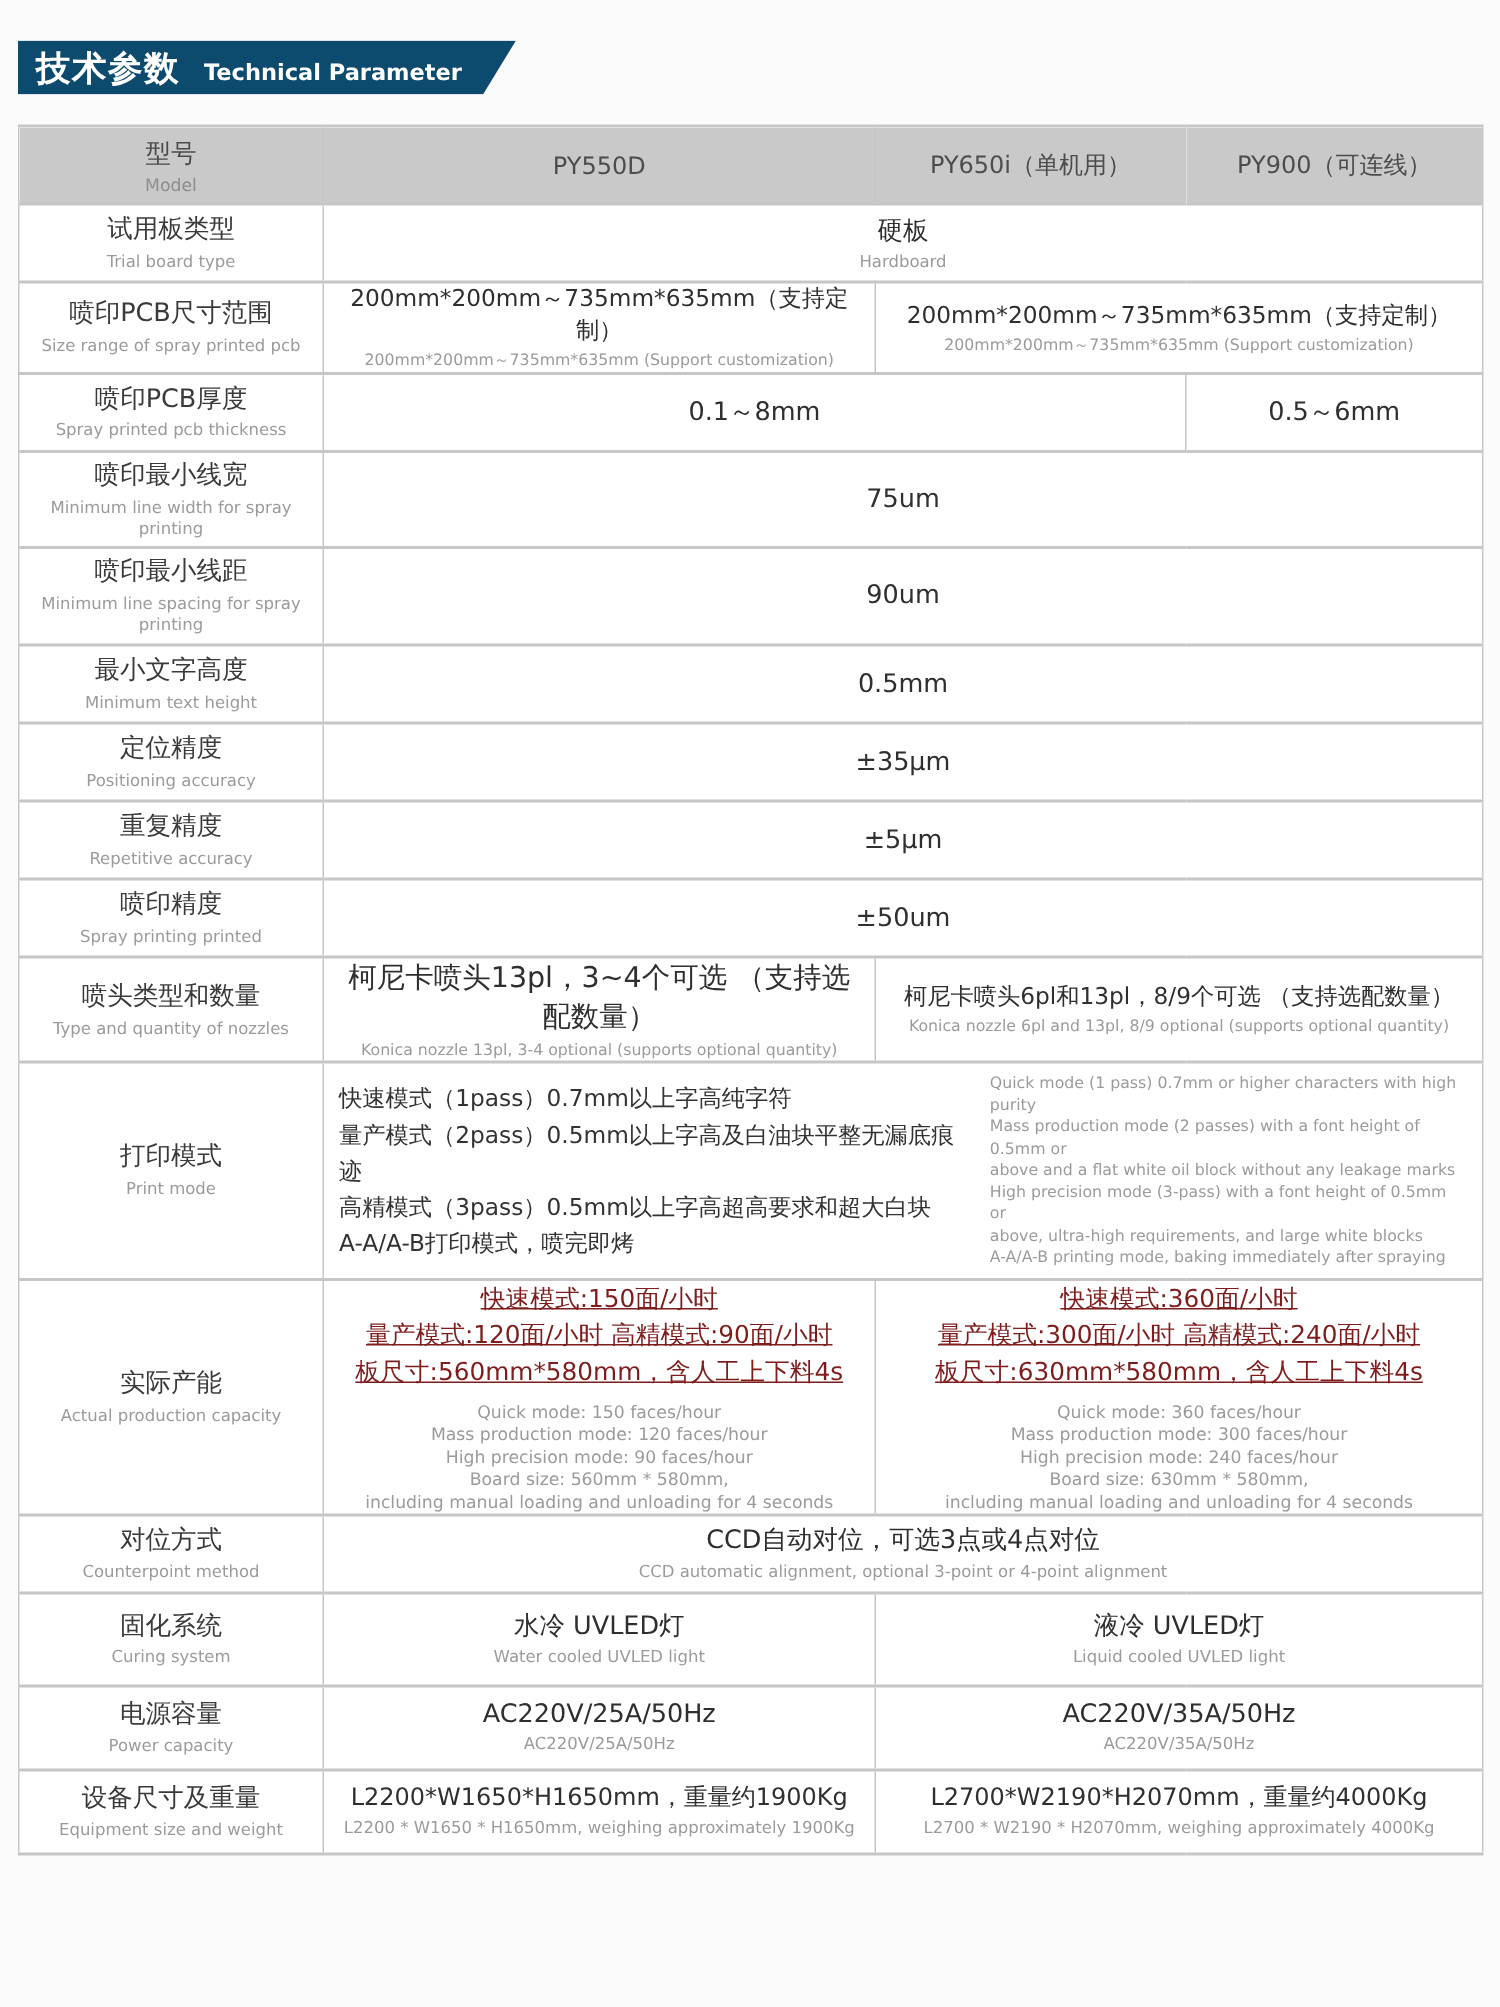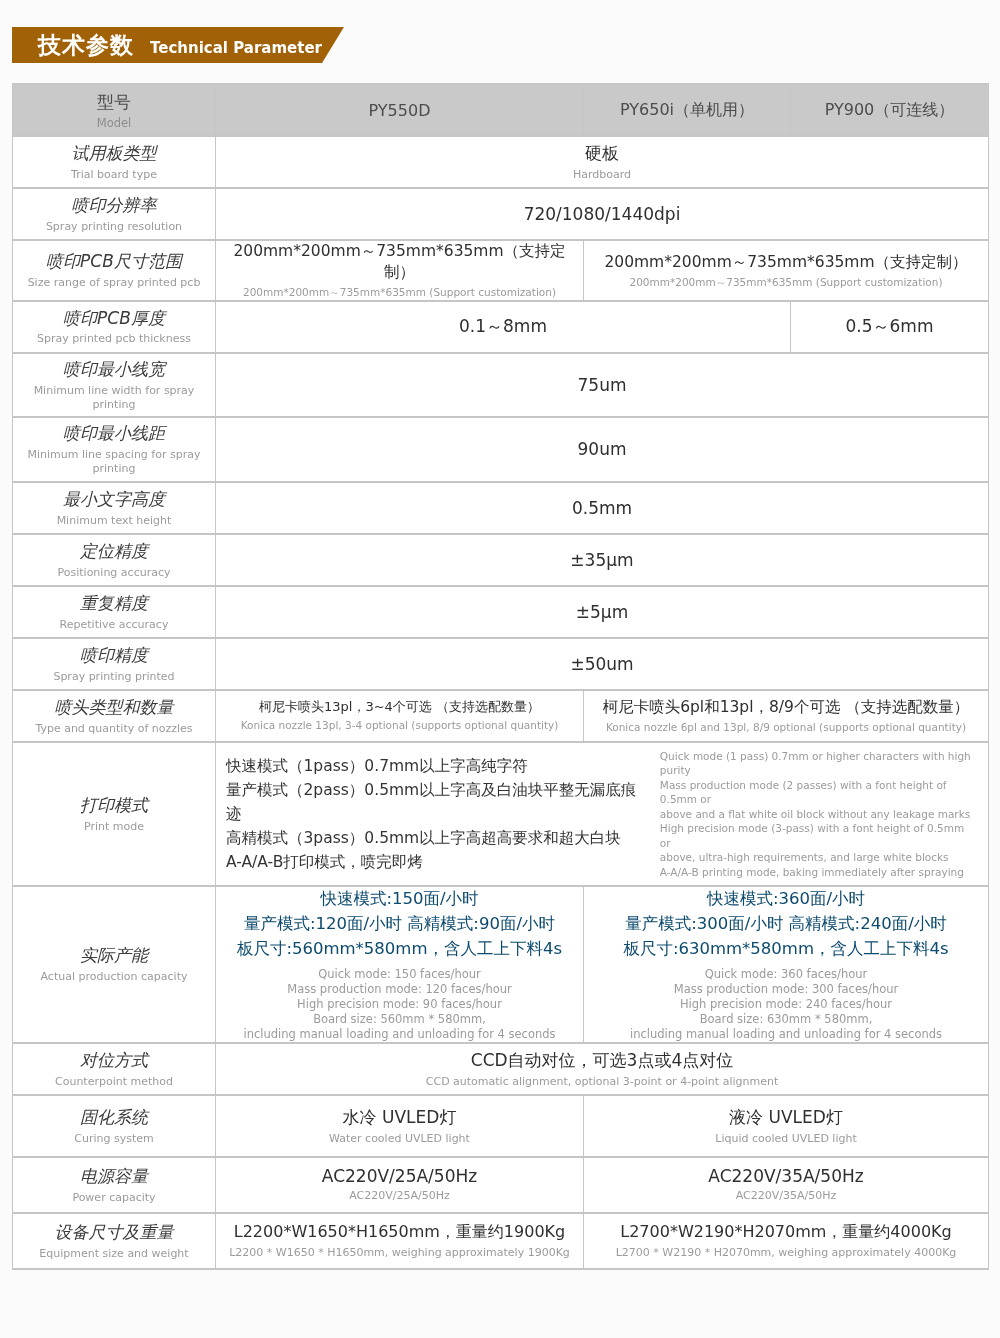--- a/index.html
+++ b/index.html
@@ -6,24 +6,24 @@
   body{
     width:1000px;height:1338px;
     background:#fbfbfb;
     font-family:"DejaVu Sans","Liberation Sans",sans-serif;
     position:relative;
   }
   
   .banner{
     position:absolute;left:12px;top:27px;
     width:332px;height:36px;
-    background:#a16207;
+    background:#0c4a6e;
     clip-path:polygon(0 0,100% 0,calc(100% - 22px) 100%,0 100%);
     display:flex;align-items:center;
-    padding-left:26px;box-sizing:border-box;
+    padding-left:12px;box-sizing:border-box;
     color:#ffffff;
   }
   .banner .zh-title{font-size:23px;font-weight:700;letter-spacing:1px;}
   .banner .en-title{font-size:15px;font-weight:600;margin-left:16px;margin-top:5px;}
   
   table{
     border-collapse:collapse;table-layout:fixed;
     width:976px;margin:83px 0 0 12px;background:#ffffff;
   }
   th,td{
@@ -32,36 +32,36 @@
     text-align:center;vertical-align:middle;
     padding:0 8px;box-sizing:border-box;
     overflow:hidden;
   }
   thead th{background:#c9c9c9;height:52px;font-weight:400;}
   tr.h52 td{height:52px;}
   tr.h62 td{height:62px;}
   tr.h56 td{height:56px;}
   tr.hprint td{height:107px;}
   tr.hprod td{height:143px;}
-  .zh{font-size:17px;color:#333333;line-height:1.35;font-style:italic;}
+  .zh{font-size:17px;color:#333333;line-height:1.35;}
   .en{font-size:11px;color:#9b9b9b;line-height:1.3;margin-top:3px;}
   .label-cell{padding:4px 2px;}
   .label-cell .zh{font-size:17px;color:#3a3a3a;}
   .label-cell .en{font-size:11px;}
   .head-zh{font-size:17px;color:#4a4a4a;}
   .head-en{font-size:11.5px;color:#8d8d8d;margin-top:2px;}
   .model-name{font-size:16px;color:#4c4c4c;}
   .val{font-size:17px;color:#2f2f2f;}
   
   .printmode-cell{padding:6px 16px 6px 10px;}
   .printmode-wrap{display:flex;align-items:center;justify-content:space-between;}
   .printmode-zh{font-size:15.5px;color:#333;line-height:1.55;text-align:left;white-space:pre-line;}
   .printmode-en{width:318px;font-size:10.5px;color:#9b9b9b;line-height:1.38;text-align:left;white-space:pre-line;margin-left:16px;}
   
-  .prod-zh{font-size:16.5px;color:#0c4a6e;line-height:1.5;white-space:pre-line;}
+  .prod-zh{font-size:16.5px;color:#7f1d1d;line-height:1.5;white-space:pre-line;text-decoration:underline;}
   .prod-en{font-size:11.5px;color:#9b9b9b;line-height:1.3;margin-top:6px;white-space:pre-line;}
 </style>
 </head>
 <body>
 
 <div class="banner">
   <span class="zh-title">技术参数</span>
   <span class="en-title">Technical Parameter</span>
 </div>
 
@@ -95,29 +95,20 @@
       <td class="label-cell">
         <div class="zh">试用板类型</div>
         <div class="en">Trial board type</div>
       </td>
       <td colspan="3">
         <div class="val">硬板</div>
         <div class="en">Hardboard</div>
       </td>
     </tr>
 
-    <tr class="h52">
-      <td class="label-cell">
-        <div class="zh">喷印分辨率</div>
-        <div class="en">Spray printing resolution</div>
-      </td>
-      <td colspan="3">
-        <div class="val">720/1080/1440dpi</div>
-      </td>
-    </tr>
 
     <tr class="h52">
       <td class="label-cell">
         <div class="zh">喷印PCB尺寸范围</div>
         <div class="en">Size range of spray printed pcb</div>
       </td>
       <td>
         <div class="val" style="font-size:15.5px">200mm*200mm～735mm*635mm（支持定制）</div>
         <div class="en" style="font-size:10.5px">200mm*200mm～735mm*635mm (Support customization)</div>
       </td>
@@ -199,21 +190,21 @@
         <div class="val">±50um</div>
       </td>
     </tr>
 
     <tr class="h52">
       <td class="label-cell">
         <div class="zh">喷头类型和数量</div>
         <div class="en">Type and quantity of nozzles</div>
       </td>
       <td>
-        <div class="val" style="font-size:13px">柯尼卡喷头13pl，3~4个可选 （支持选配数量）</div>
+        <div class="val" style="font-size:19px">柯尼卡喷头13pl，3~4个可选 （支持选配数量）</div>
         <div class="en" style="font-size:10.5px">Konica nozzle 13pl, 3-4 optional (supports optional quantity)</div>
       </td>
       <td colspan="2">
         <div class="val" style="font-size:15.5px">柯尼卡喷头6pl和13pl，8/9个可选 （支持选配数量）</div>
         <div class="en" style="font-size:10.5px">Konica nozzle 6pl and 13pl, 8/9 optional (supports optional quantity)</div>
       </td>
     </tr>
 
     <tr class="hprint">
       <td class="label-cell">

